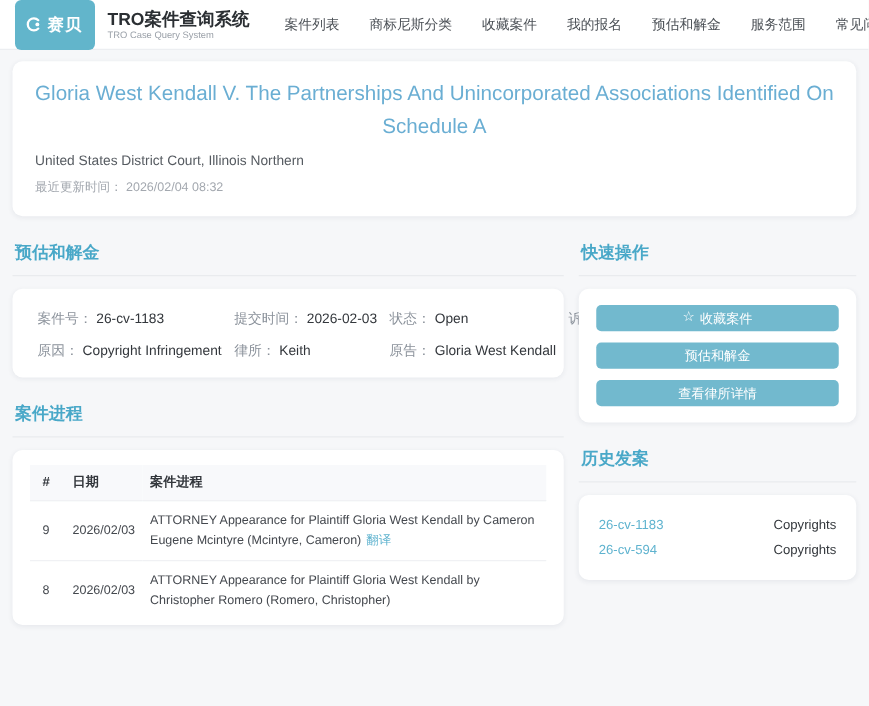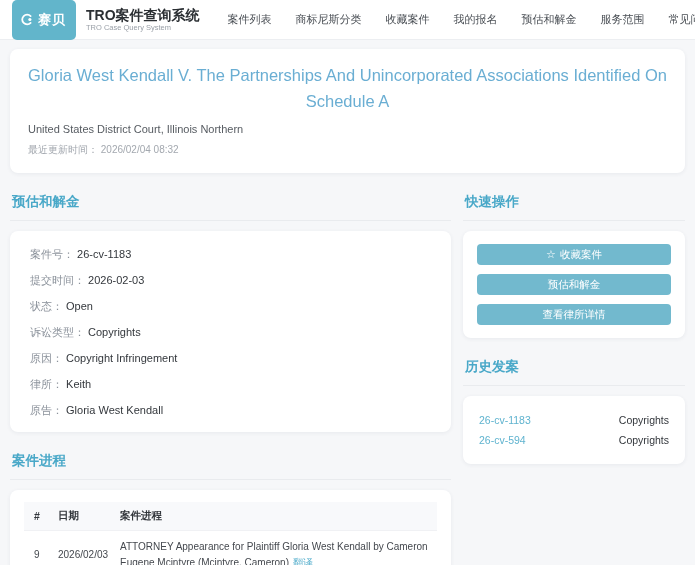--- a/index.html
+++ b/index.html
@@ -70,21 +70,21 @@
     padding: 4px 2px 9px 2px;
     border-bottom: 1px solid #e9ebee;
     margin-bottom: 10px;
   }
   .section { margin-bottom: 16px; }
 
   
   .info-card { padding: 16px 20px 14px 20px; }
   .info-grid {
     display: grid;
-    grid-template-columns: 1fr;
+    grid-template-columns: 1fr 1fr 1fr 1fr;
     row-gap: 11px;
     column-gap: 10px;
   }
   .info-field { font-size: 11px; white-space: nowrap; }
   .info-label { color: #8b929b; }
   .info-value { color: #33373c; font-weight: 500; }
 
   
   .qa-card { padding: 13px 14px; display: flex; flex-direction: column; gap: 9px; }
   .qa-btn {

